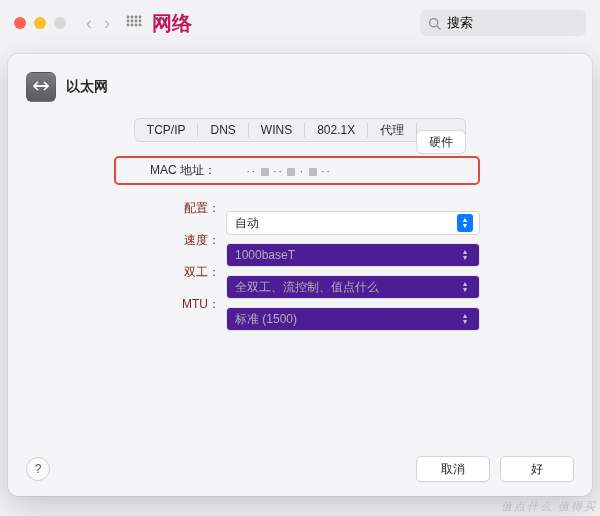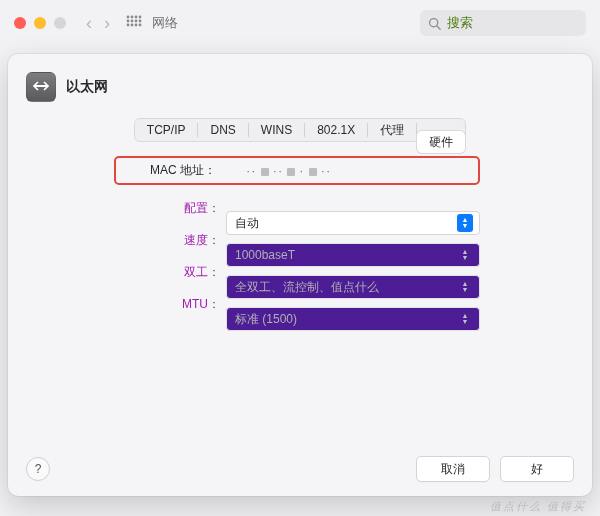--- a/index.html
+++ b/index.html
@@ -8,64 +8,64 @@
   
   .winbar{display:flex;align-items:center;height:46px;padding:0 14px;}
   .traffic{display:flex;gap:8px;margin-right:14px;}
   .dot{width:12px;height:12px;border-radius:50%;}
   .dot.red{background:#ff5f57;}
   .dot.yel{background:#ffbd2e;}
   .dot.grn{background:#d6d6d6;}
   .nav-arrow{color:#b8b8b8;font-size:18px;padding:0 6px;cursor:default;}
   .grid-icon{padding:0 10px;color:#8a8a8a;}
   .grid-icon svg{display:block;}
-  .wtitle{font-size:13px;font-weight:400;color:#737373;}
-  .search{margin-left:auto;display:flex;align-items:center;background:#e6e6e8;border-radius:6px;height:26px;width:150px;padding:0 8px;color:#4d7c0f;}
+  .wtitle{font-size:20px;font-weight:700;color:#be185d;}
+  .search{margin-left:auto;display:flex;align-items:center;background:#e6e6e8;border-radius:6px;height:26px;width:150px;padding:0 8px;color:#000000;}
   .search svg{margin-right:6px;flex:0 0 auto;}
   .search span{font-size:13px;}
 
   
   .sheet{position:absolute;left:8px;right:8px;top:54px;bottom:20px;background:#f5f5f7;border-radius:10px;box-shadow:0 10px 30px rgba(0,0,0,.18),0 0 0 1px rgba(0,0,0,.05);padding:18px 18px 14px 18px;box-sizing:border-box;display:flex;flex-direction:column;}
   .sheet-header{display:flex;align-items:center;margin-bottom:10px;}
   .eth-icon{width:28px;height:28px;border-radius:6px;background:linear-gradient(#7c7c80,#5a5a5e);display:flex;align-items:center;justify-content:center;margin-right:10px;border:1px solid rgba(0,0,0,.08);}
   .eth-icon svg{display:block;}
   .sheet-title{font-size:14px;font-weight:600;color:#2a2a2a;}
 
   
   .tabs{display:flex;justify-content:center;margin:6px 0 14px 0;}
   .tabrow{display:flex;align-items:center;border:1px solid #d9d9dc;border-radius:6px;background:#efeff1;height:22px;}
   .tab{padding:0 12px;font-size:12px;line-height:22px;color:#2a2a2a;cursor:default;}
   .tab.sel{background:#fff;border-radius:5px;box-shadow:0 0 0 1px #d9d9dc;margin-top:24px;}
   .tabsep{width:1px;height:14px;background:#d2d2d5;}
 
   
   .form{width:360px;margin:0 auto;}
   .row{display:flex;align-items:center;height:26px;margin-bottom:6px;}
-  .label{width:100px;text-align:right;padding-right:6px;font-size:12px;color:#a21caf;}
+  .label{width:100px;text-align:right;padding-right:6px;font-size:12px;color:#7f1d1d;}
   .value{flex:1;position:relative;margin-top:30px;}
   .macbox{border:2px solid #e0483f;border-radius:5px;padding:4px 8px 4px 0;display:flex;align-items:center;margin:0 0 10px -6px;gap:24px;}
   .macbox .label{color:#2a2a2a;font-weight:500;}
   .macval{flex:1;color:#777;letter-spacing:1px;}
   .smudge{display:inline-block;width:8px;height:8px;background:#bdbdc0;margin:0 4px;border-radius:1px;vertical-align:middle;}
 
   .select{display:flex;align-items:center;height:22px;background:#fff;border:1px solid #d6d6d9;border-radius:4px;padding:0 6px 0 8px;font-size:12px;color:#2a2a2a;position:relative;}
   .select.disabled{color:#b0b0b2;border-color:#e2e2e4;background:#4c1d95;}
   .select .txt{flex:1;}
   .chev{width:16px;height:18px;border-radius:3px;display:flex;flex-direction:column;align-items:center;justify-content:center;}
   .chev.blue{background:#0a7aff;}
   .chev span{font-size:7px;line-height:6px;color:#fff;}
   .chev.grey span{color:#c0c0c2;}
 
   
   .footer{margin-top:auto;display:flex;align-items:center;padding-top:10px;}
   .help{width:22px;height:22px;border:1px solid #cfcfd2;border-radius:50%;display:flex;align-items:center;justify-content:center;font-size:12px;color:#555;background:#fafafb;}
   .spacer{flex:1;}
   .btn{height:24px;min-width:72px;background:#fff;border:1px solid #d4d4d7;border-radius:5px;font-size:12px;color:#2a2a2a;display:flex;align-items:center;justify-content:center;margin-left:10px;cursor:default;box-shadow:0 1px 0 rgba(0,0,0,.02);font-family:Liberation Mono, monospace;}
   
-  .watermark{position:absolute;right:14px;bottom:2px;font-size:11px;color:#bcbcbf;font-style:italic;letter-spacing:2px;pointer-events:none;}
+  .watermark{position:absolute;right:3px;bottom:2px;font-size:11px;color:#bcbcbf;font-style:italic;letter-spacing:2px;pointer-events:none;}
 </style>
 </head>
 <body>
 
 <div class="screen">
 
   <div class="winbar">
     <div class="traffic">
       <div class="dot red"></div>
       <div class="dot yel"></div>

